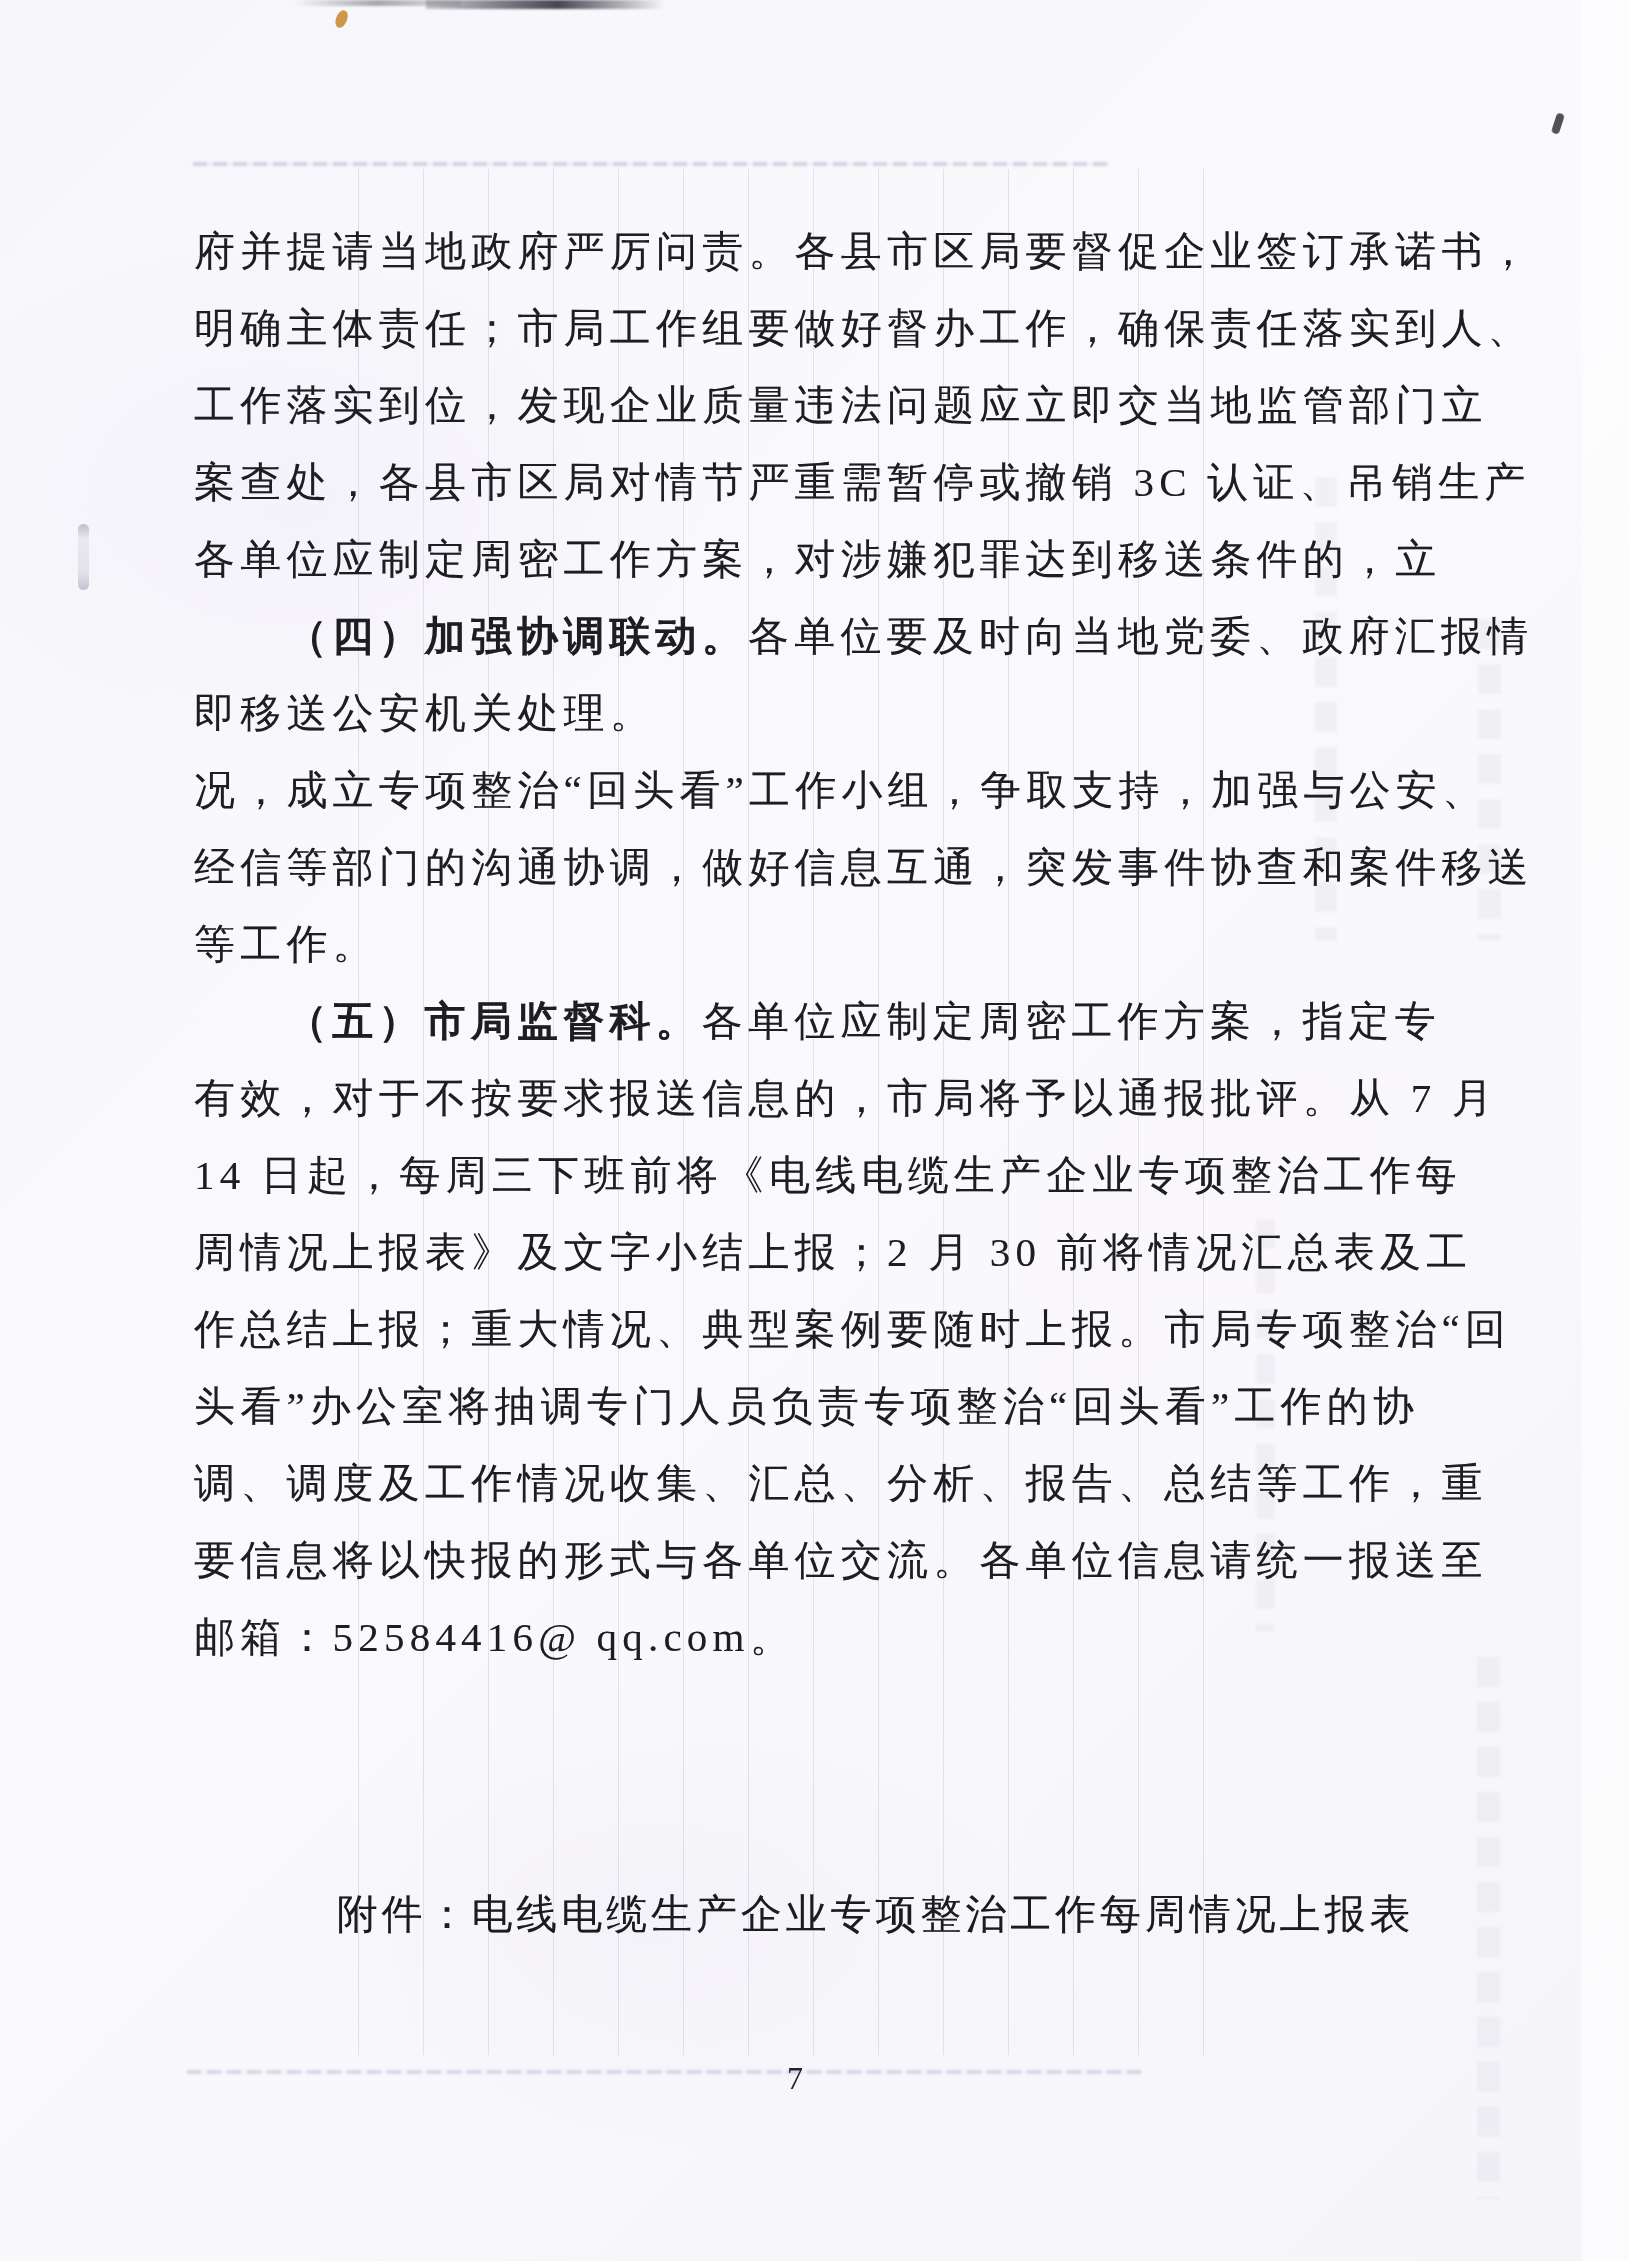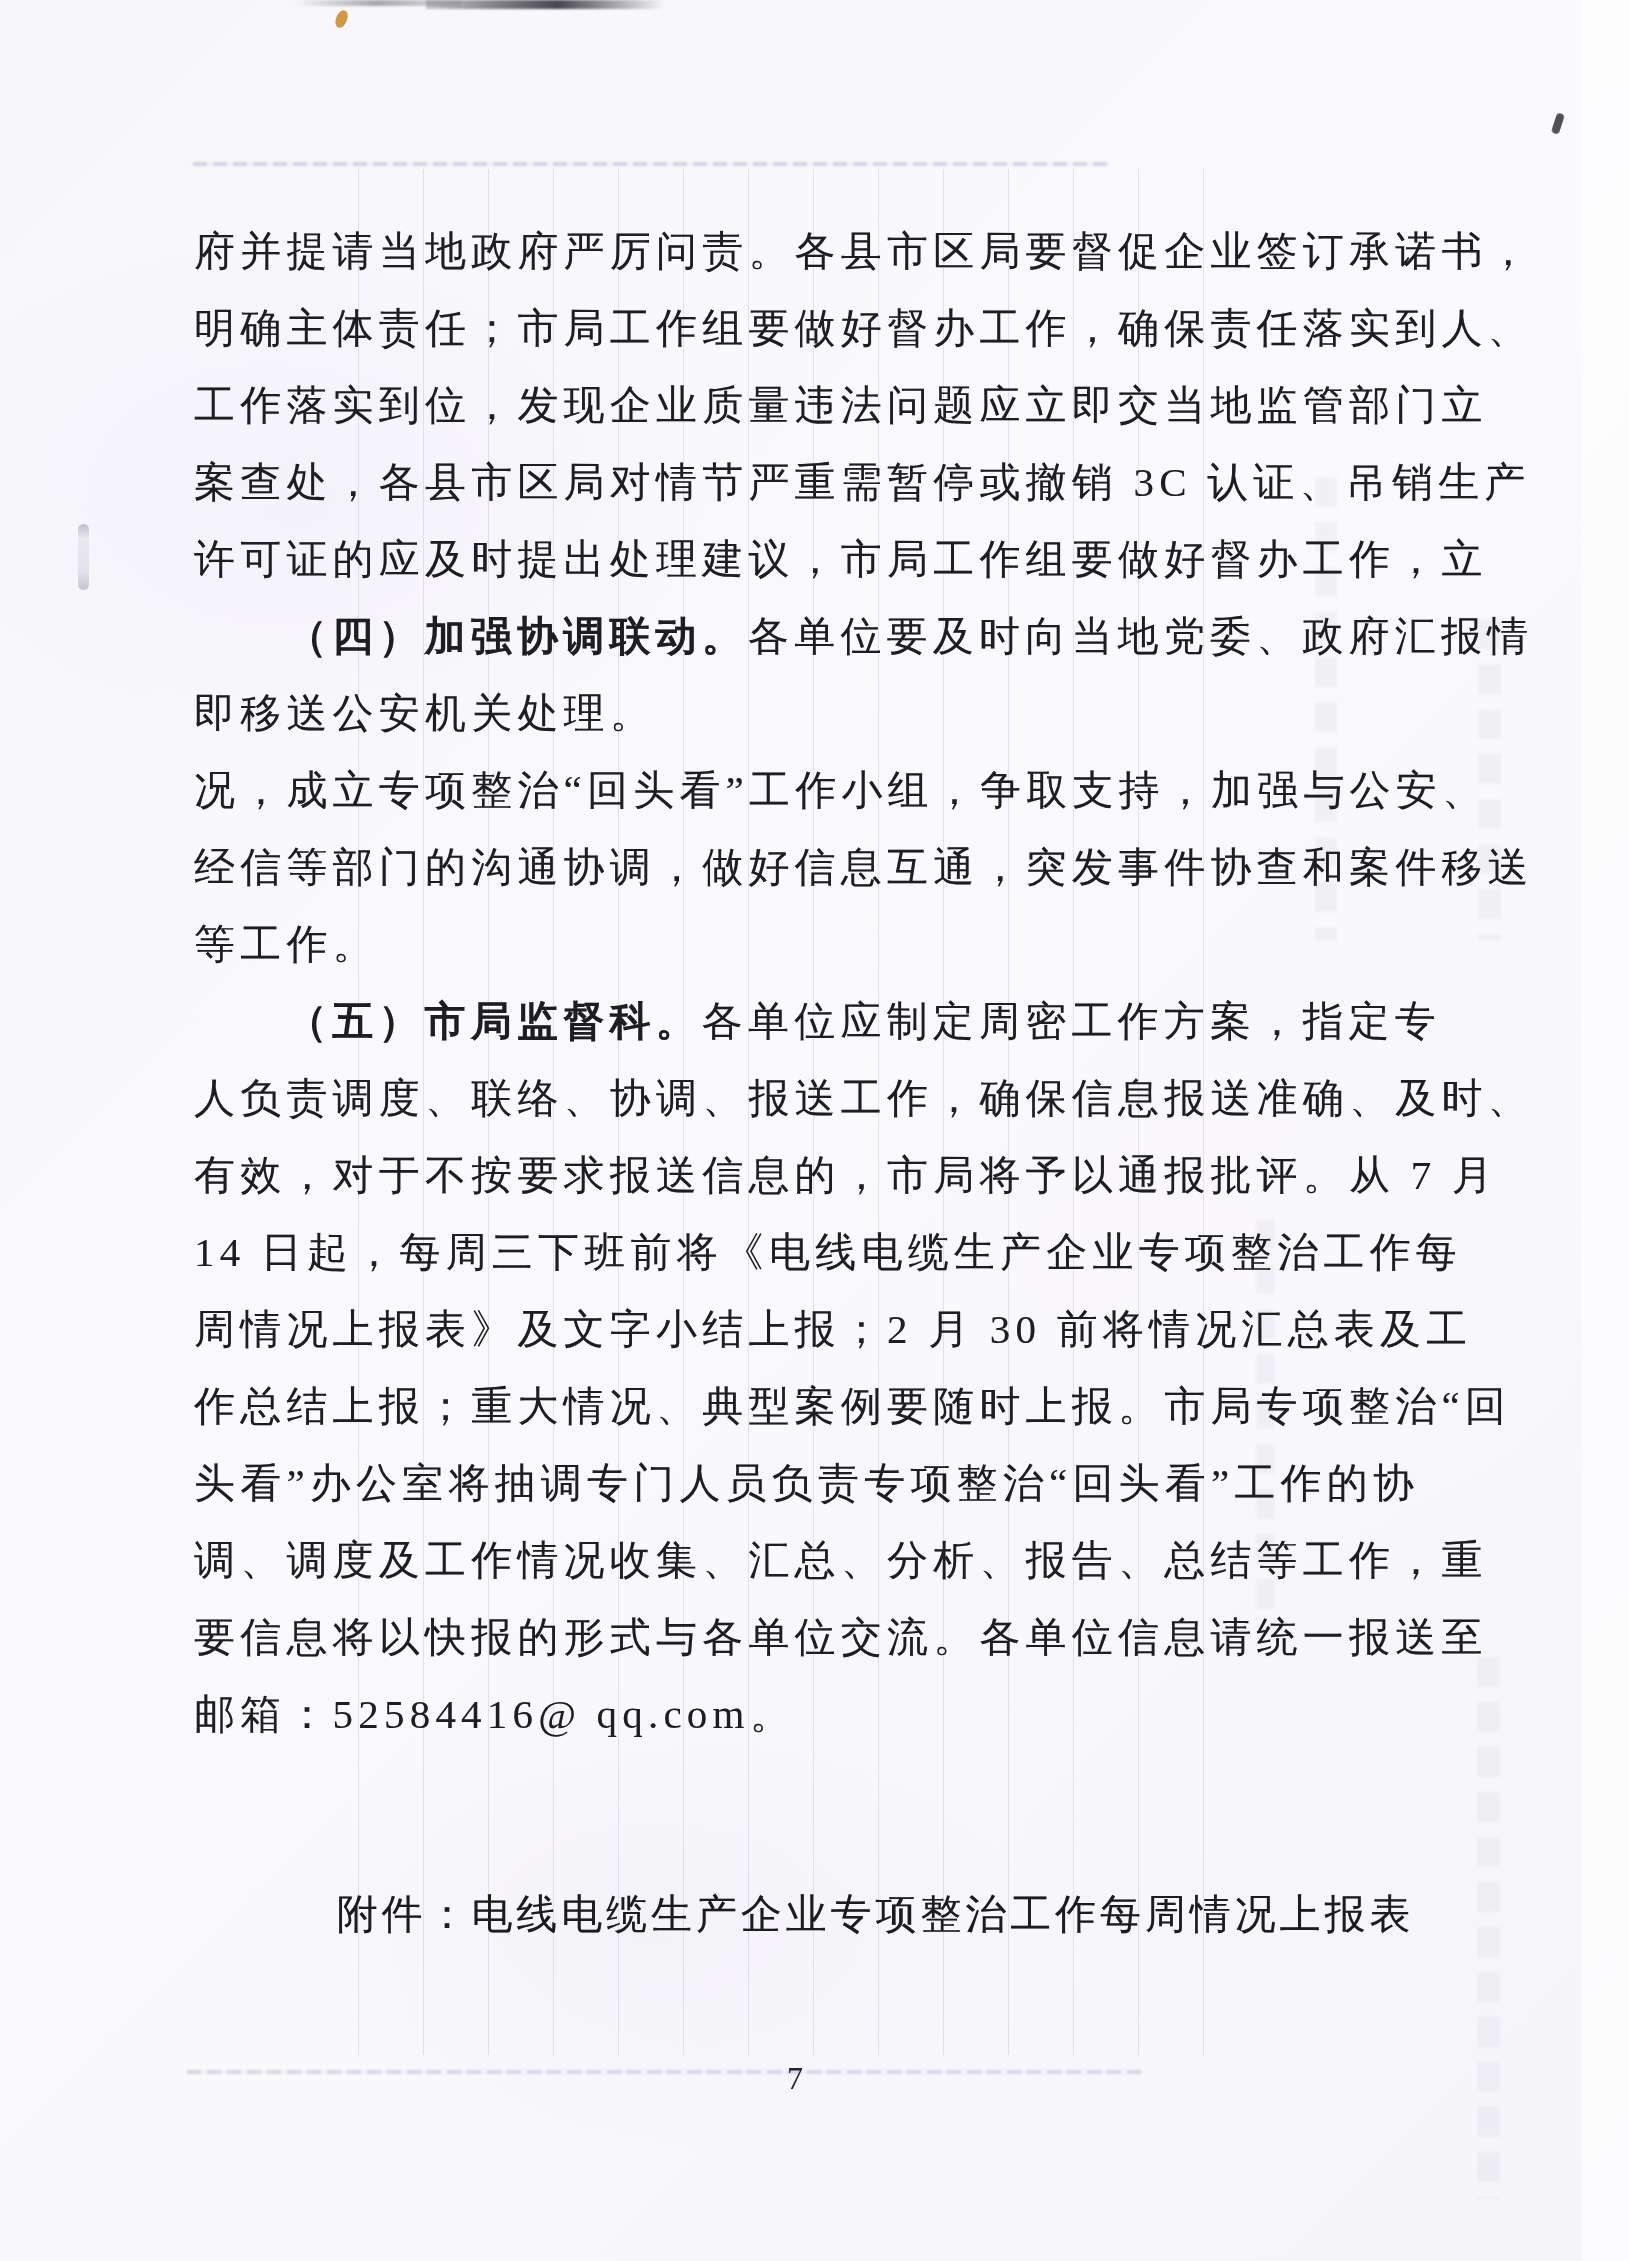--- a/index.html
+++ b/index.html
@@ -87,28 +87,27 @@
   <div class="ghost-col c2"></div>
   <div class="ghost-col c3"></div>
   <div class="ghost-col c4"></div>
   <div class="edge-light"></div>
 
   <div class="textblock">
       <div class="line">府并提请当地政府严厉问责。各县市区局要督促企业签订承诺书，</div>
       <div class="line">明确主体责任；市局工作组要做好督办工作，确保责任落实到人、</div>
       <div class="line">工作落实到位，发现企业质量违法问题应立即交当地监管部门立</div>
       <div class="line">案查处，各县市区局对情节严重需暂停或撤销 3C 认证、吊销生产</div>
-      <div class="line">许可证的应及时提出处理建议，市局工作组要做好督办工作，立</div>
+      <div class="line">各单位应制定周密工作方案，对涉嫌犯罪达到移送条件的，立</div>
       <div class="line indent"><span class="lead-bold">（四）加强协调联动。</span>各单位要及时向当地党委、政府汇报情</div>
       <div class="line">即移送公安机关处理。</div>
       <div class="line">况，成立专项整治“回头看”工作小组，争取支持，加强与公安、</div>
       <div class="line">经信等部门的沟通协调，做好信息互通，突发事件协查和案件移送</div>
       <div class="line">等工作。</div>
       <div class="line indent"><span class="lead-bold">（五）市局监督科。</span>各单位应制定周密工作方案，指定专</div>
-      <div class="line">人负责调度、联络、协调、报送工作，确保信息报送准确、及时、</div>
       <div class="line">有效，对于不按要求报送信息的，市局将予以通报批评。从 7 月</div>
       <div class="line">14 日起，每周三下班前将《电线电缆生产企业专项整治工作每</div>
       <div class="line">周情况上报表》及文字小结上报；2 月 30 前将情况汇总表及工</div>
       <div class="line">作总结上报；重大情况、典型案例要随时上报。市局专项整治“回</div>
       <div class="line">头看”办公室将抽调专门人员负责专项整治“回头看”工作的协</div>
       <div class="line">调、调度及工作情况收集、汇总、分析、报告、总结等工作，重</div>
       <div class="line">要信息将以快报的形式与各单位交流。各单位信息请统一报送至</div>
       <div class="line">邮箱：52584416@  qq.com。</div>
     </div>
 

